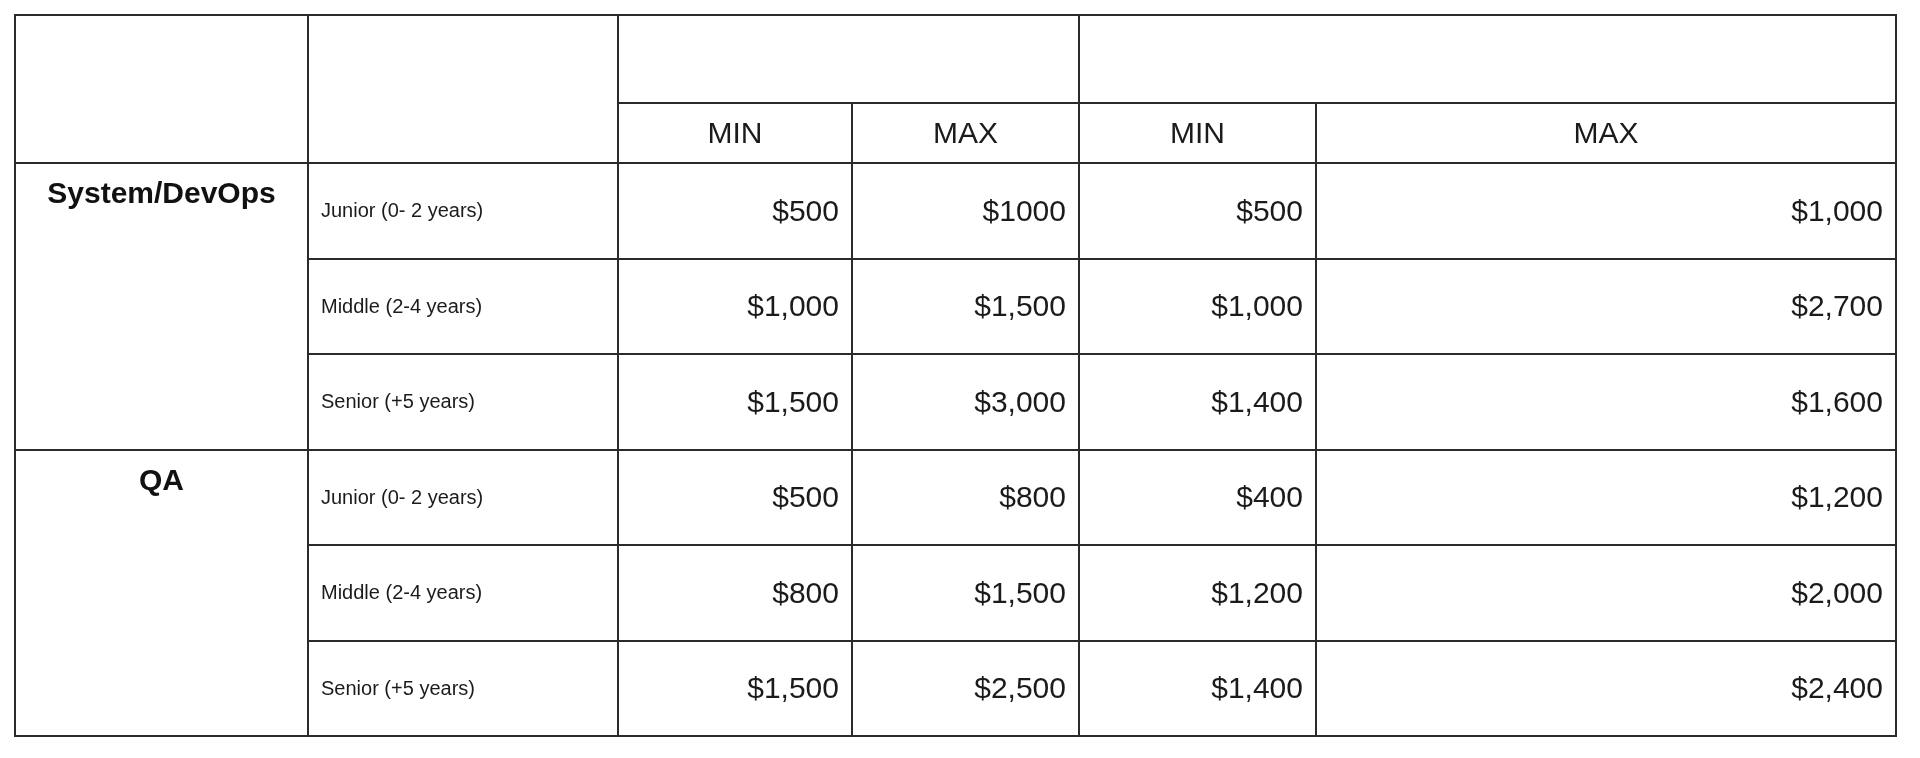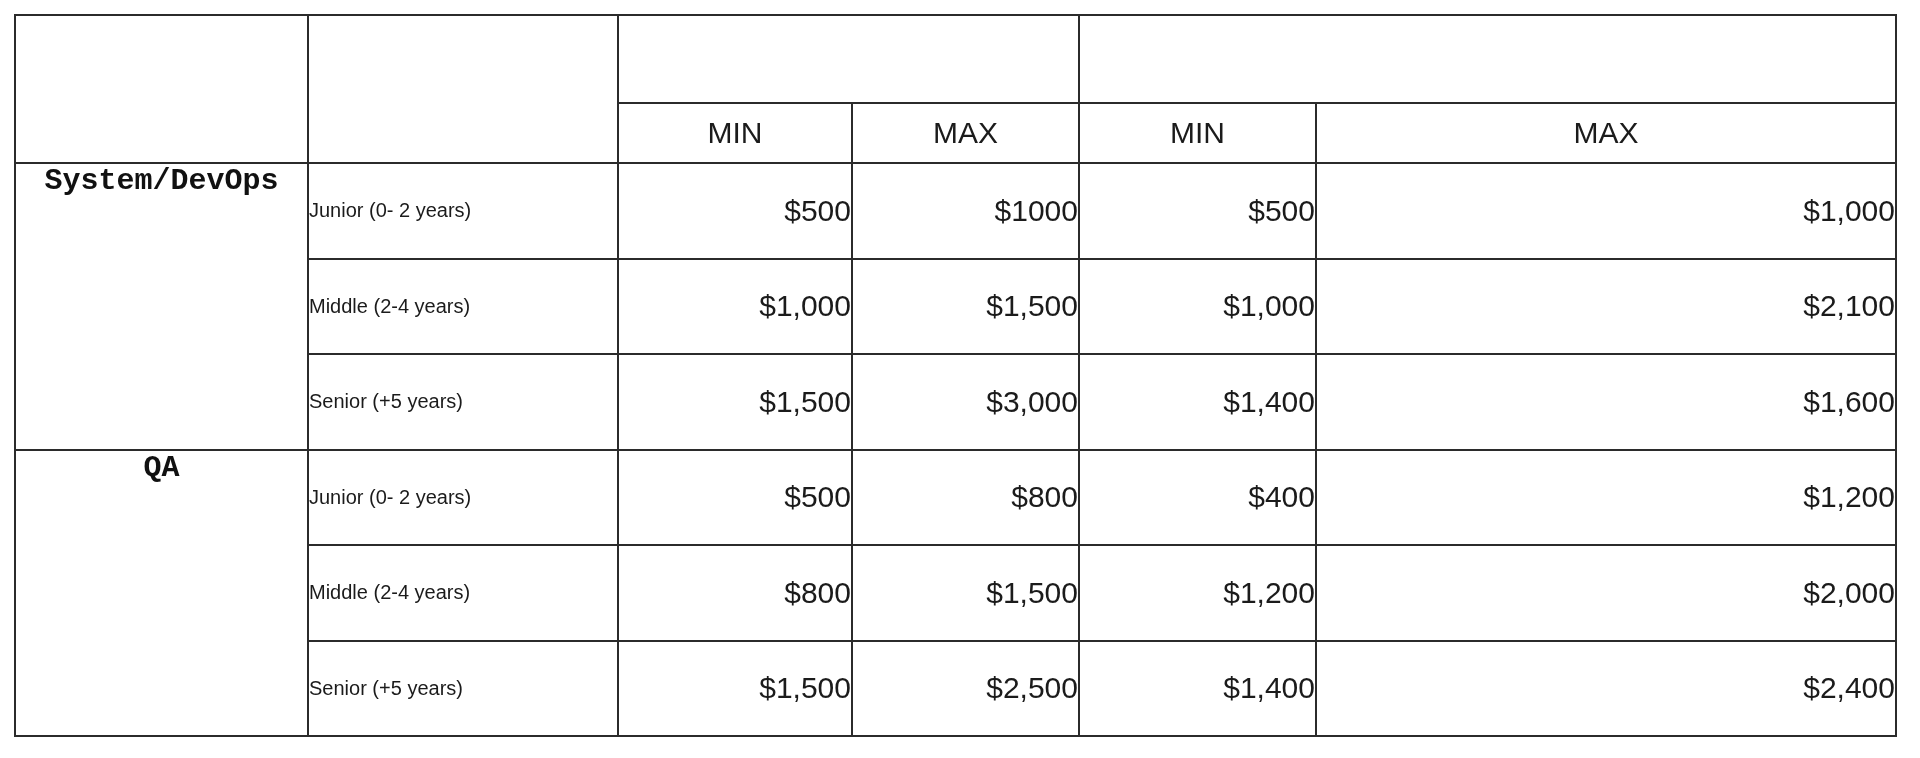--- a/index.html
+++ b/index.html
@@ -22,21 +22,21 @@
   }
   table.salary-table {
     border-collapse: collapse;
     table-layout: fixed;
     width: 1881px;
     height: 723px;
   }
   table.salary-table td,
   table.salary-table th {
     border: 2px solid #2b2b2b;
-    padding: 0;
+    padding: 12px;
     margin: 0;
     box-sizing: border-box;
     background: #ffffff;
   }
 
   
   .th-position {
     background: #3f3f3f;
     color: #ffffff;
     font-weight: bold;
@@ -83,21 +83,20 @@
   }
 
   
   .td-position {
     text-align: center;
     vertical-align: top;
     font-weight: bold;
     font-size: 30px;
     color: #111111;
     padding-top: 30px;
-    font-family: Liberation Mono, monospace;
   }
   .td-level {
     text-align: left;
     vertical-align: middle;
     font-size: 20px;
     color: #1b1b1b;
     padding-left: 20px;
   }
   .td-value {
     text-align: right;
@@ -155,21 +154,21 @@
           <td class="td-value">$500</td>
           <td class="td-value">$1000</td>
           <td class="td-value">$500</td>
           <td class="td-value">$1,000</td>
         </tr>
         <tr class="data-row">
           <td class="td-level">Middle (2-4 years)</td>
           <td class="td-value">$1,000</td>
           <td class="td-value">$1,500</td>
           <td class="td-value">$1,000</td>
-          <td class="td-value">$2,100</td>
+          <td class="td-value">$2,700</td>
         </tr>
         <tr class="data-row">
           <td class="td-level">Senior (+5 years)</td>
           <td class="td-value">$1,500</td>
           <td class="td-value">$3,000</td>
           <td class="td-value">$1,400</td>
           <td class="td-value">$1,600</td>
         </tr>
         <tr class="data-row">
           <td class="td-position" rowspan="3">QA</td>

